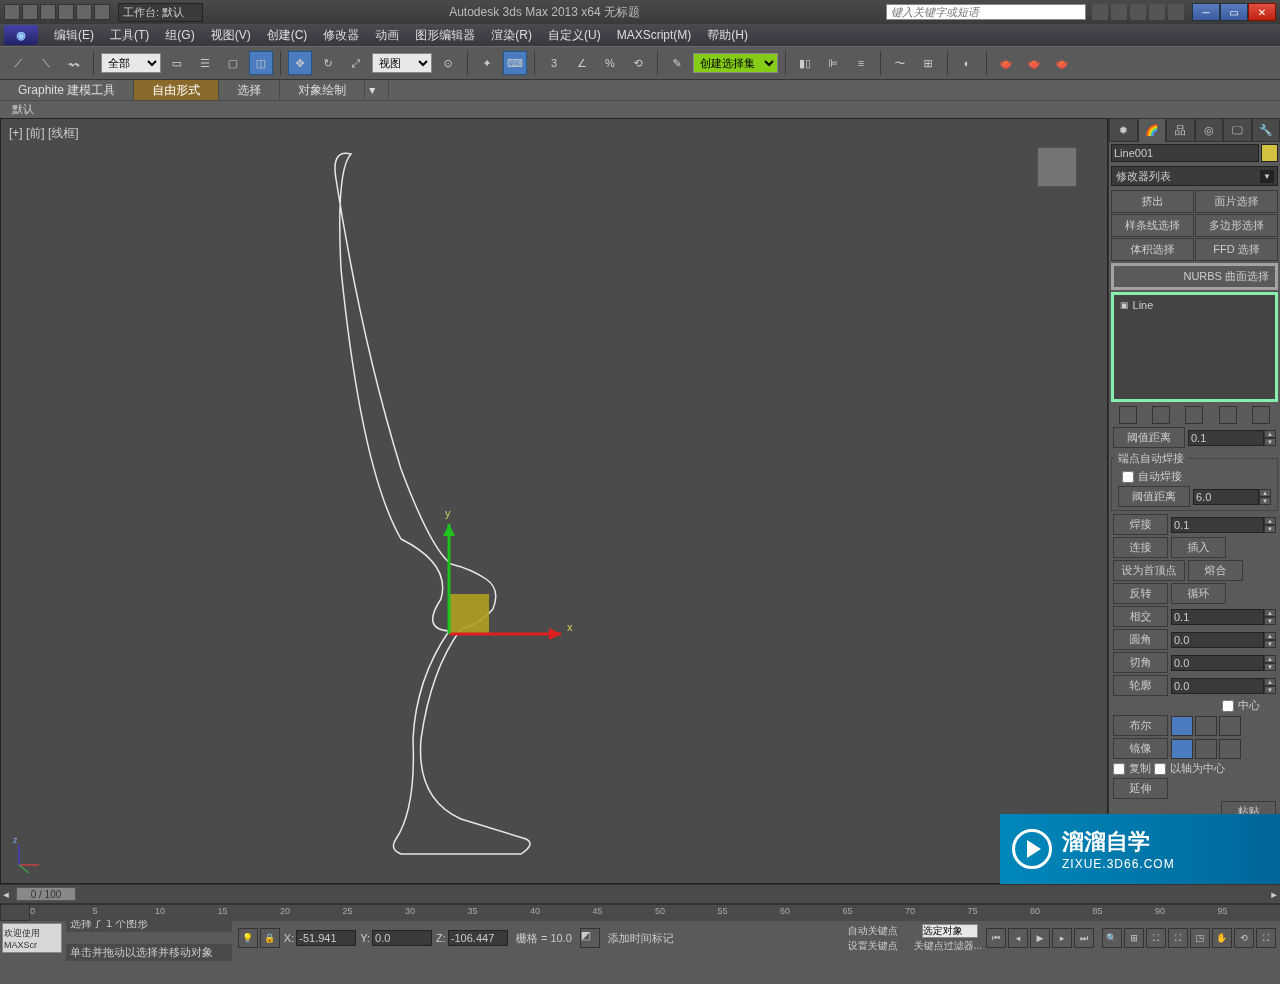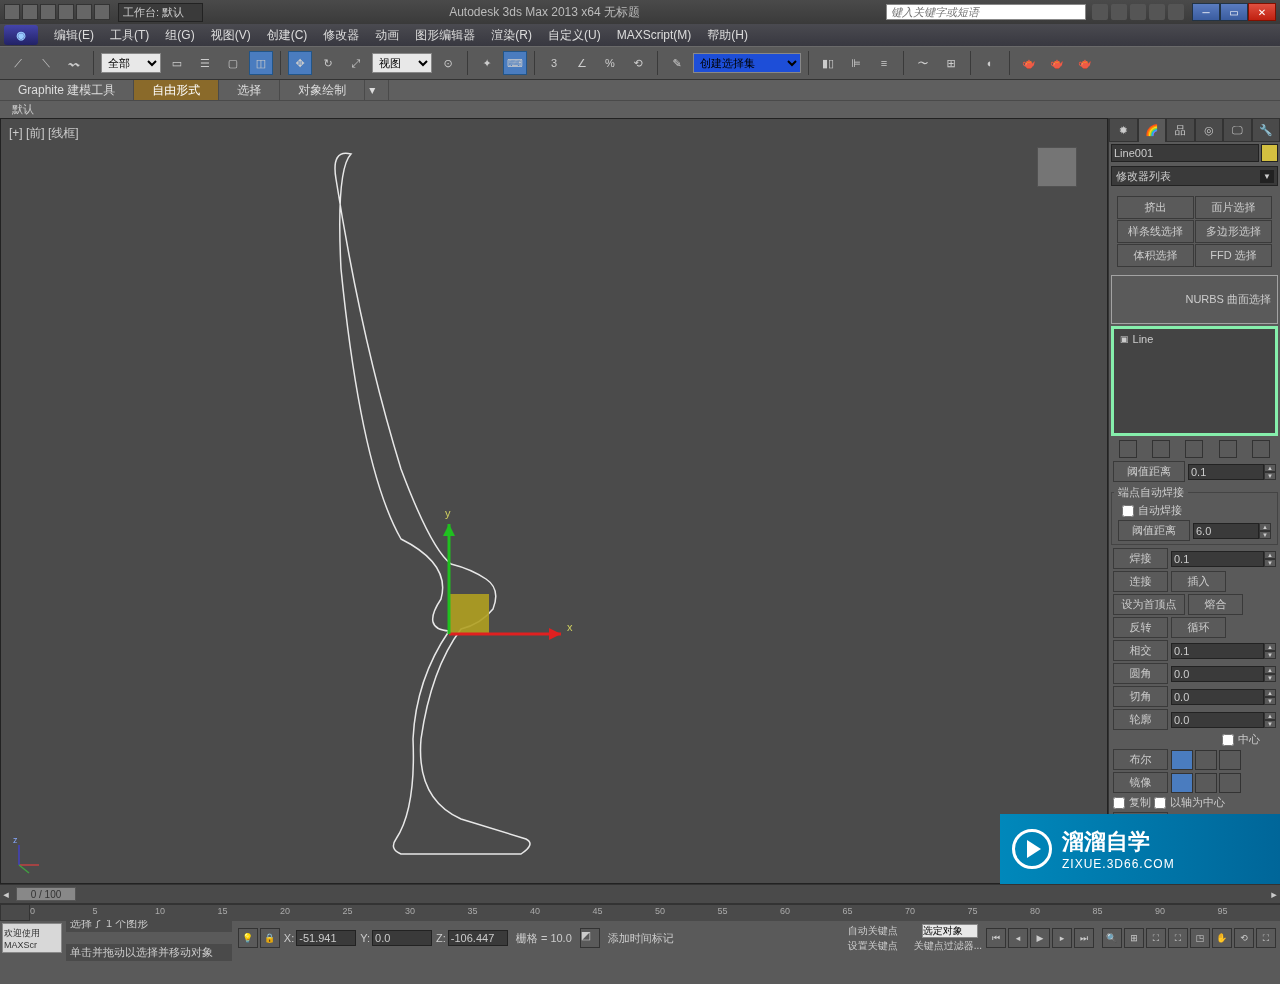--- a/index.html
+++ b/index.html
@@ -36,21 +36,21 @@
 .vp-label { position:absolute; top:6px; left:8px; color:#ccc; font-size:12px; }
 .cmd-panel { width:172px; background:#5a5a5a; border-left:1px solid #333; display:flex; flex-direction:column; overflow:hidden; }
 .cmd-tabs { height:24px; display:flex; background:#4a4a4a; }
 .cmd-tabs .ct { flex:1; display:flex; align-items:center; justify-content:center; border:1px solid #333; }
 .cmd-tabs .ct.active { background:#5a5a5a; border-bottom:none; }
 .obj-name { display:flex; margin:2px; }
 .obj-name input { flex:1; background:#3a3a3a; border:1px solid #222; color:#ccc; padding:2px; font-size:11px; }
 .color-sw { width:18px; height:18px; background:#d4c040; border:1px solid #222; margin-left:2px; }
 .mod-combo { margin:2px; background:#3a3a3a; border:1px solid #222; height:20px; display:flex; align-items:center; padding:0 4px; color:#ccc; position:relative; }
 .mod-combo:after { content:"▼"; position:absolute; right:3px; font-size:8px; background:#222; padding:2px 3px;}
-.btn-grid { display:grid; grid-template-columns:1fr 1fr; gap:1px; margin:8px; }
+.btn-grid { display:grid; grid-template-columns:1fr 1fr; gap:1px; margin:2px; }
 .btn-grid .b { background:#5a5a5a; border:1px solid #3a3a3a; color:#ccc; text-align:center; padding:3px 0; font-size:11px; }
 .mod-stack { margin:2px; background:#444; border:3px solid #86efac; height:110px; padding:2px; }
 .mod-stack .item { padding:2px 4px; color:#ccc; display:flex; align-items:center; gap:4px;}
 .mod-stack .item:before { content:"▣"; font-size:9px; }
 .stack-btns { display:flex; justify-content:space-around; margin:2px; }
 .stack-btns .sb { width:18px; height:18px; background:#5a5a5a; border:1px solid #333; }
 .param-row { display:flex; align-items:center; padding:1px 4px; gap:3px; }
 .param-row .lbl { flex:0 0 auto; background:#5a5a5a; border:1px solid #3a3a3a; padding:2px 6px; text-align:center; min-width:55px; font-size:11px;}
 .param-row .lbl.wide { min-width:72px; }
 .spinner { display:flex; flex:1;}
@@ -156,21 +156,21 @@
   <div class="sep"></div>
   <div class="tbtn">✦</div>
   <div class="tbtn active">⌨</div>
   <div class="sep"></div>
   <div class="tbtn">3</div>
   <div class="tbtn">∠</div>
   <div class="tbtn">%</div>
   <div class="tbtn">⟲</div>
   <div class="sep"></div>
   <div class="tbtn">✎</div>
-  <select class="combo" style="width:108px;background:#1d4ed8"><option>创建选择集</option></select>
+  <select class="combo" style="width:85px;background:#84cc16"><option>创建选择集</option></select>
   <div class="sep"></div>
   <div class="tbtn">▮▯</div>
   <div class="tbtn">⊫</div>
   <div class="tbtn">≡</div>
   <div class="sep"></div>
   <div class="tbtn">〜</div>
   <div class="tbtn">⊞</div>
   <div class="sep"></div>
   <div class="tbtn">◐</div>
   <div class="sep"></div>
@@ -229,21 +229,21 @@
     </div>
     <div class="mod-combo">修改器列表</div>
     <div class="btn-grid">
       <div class="b">挤出</div>
       <div class="b">面片选择</div>
       <div class="b">样条线选择</div>
       <div class="b">多边形选择</div>
       <div class="b">体积选择</div>
       <div class="b">FFD 选择</div>
     </div>
-    <div class="b" style="margin:0 2px;text-align:right;padding:16px 6px;background:#5a5a5a;border:1px solid #a3a3a3;font-size:11px">NURBS 曲面选择</div>
+    <div class="b" style="margin:0 2px;text-align:right;padding:3px 6px;background:#5a5a5a;border:3px solid #a3a3a3;font-size:11px">NURBS 曲面选择</div>
     <div class="mod-stack">
       <div class="item">Line</div>
     </div>
     <div class="stack-btns">
       <div class="sb"></div>
       <div class="sb"></div>
       <div class="sb"></div>
       <div class="sb"></div>
       <div class="sb"></div>
     </div>

